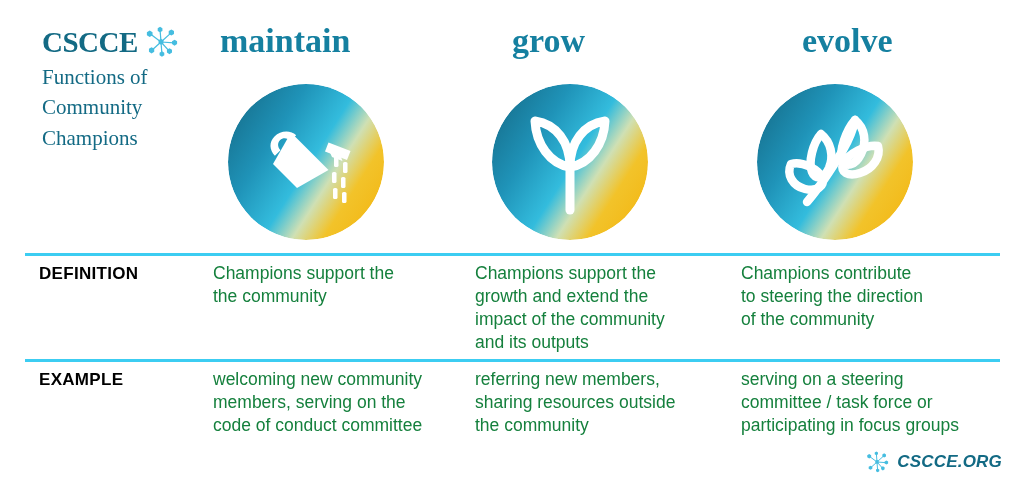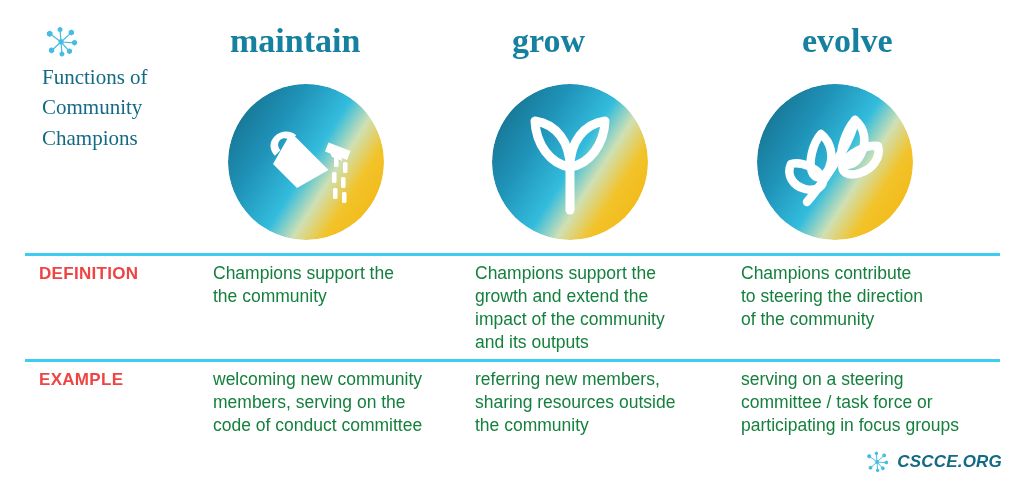--- a/index.html
+++ b/index.html
@@ -35,21 +35,21 @@
   .col-head {
     position:absolute;
     top:24px;
     font-family:"Liberation Serif", serif;
     font-weight:bold;
     font-size:34px;
     color:#1580a0;
     line-height:1;
     letter-spacing:0px;
   }
-  .col-head.c1 { left:230px;text-align:center; }
+  .col-head.c1 { left:220px;text-align:center; }
   .col-head.c2 { left:512px; }
   .col-head.c3 { left:802px; }
 
   
   .circle {
     position:absolute;
     top:84px;
     width:156px; height:156px;
     border-radius:50%;
     overflow:hidden;
@@ -74,21 +74,21 @@
   .row.r2 { top:368px; }
 
   .row-label {
     position:absolute;
     left:14px; top:2px;
     width:175px;
     font-family:"Liberation Sans", sans-serif;
     font-weight:bold;
     font-size:17px;
     letter-spacing:0.3px;
-    color:#ef4444;
+    color:#000000;
   }
   .cell {
     position:absolute;
     top:0;
     font-family:"Liberation Sans", sans-serif;
     font-size:17.5px;
     line-height:1.31;
     color:#15803d;
   }
   .cell.k1 { left:188px; width:258px; }
@@ -112,20 +112,21 @@
     font-style:italic;
   }
 </style>
 </head>
 <body>
 
 <div class="page">
 
   <div class="brand">
     <div class="brand-row">
+      <div class="brand-word">CSCCE</div>
       <svg class="brand-mark" viewBox="0 0 40 34">
         <g stroke="#45bde0" stroke-width="1.3" fill="none">
           <line x1="20" y1="17" x2="8" y2="8"></line>
           <line x1="20" y1="17" x2="10" y2="26"></line>
           <line x1="20" y1="17" x2="31" y2="7"></line>
           <line x1="20" y1="17" x2="34" y2="18"></line>
           <line x1="20" y1="17" x2="29" y2="27"></line>
           <line x1="20" y1="17" x2="19" y2="4"></line>
           <line x1="20" y1="17" x2="21" y2="30"></line>
         </g>

